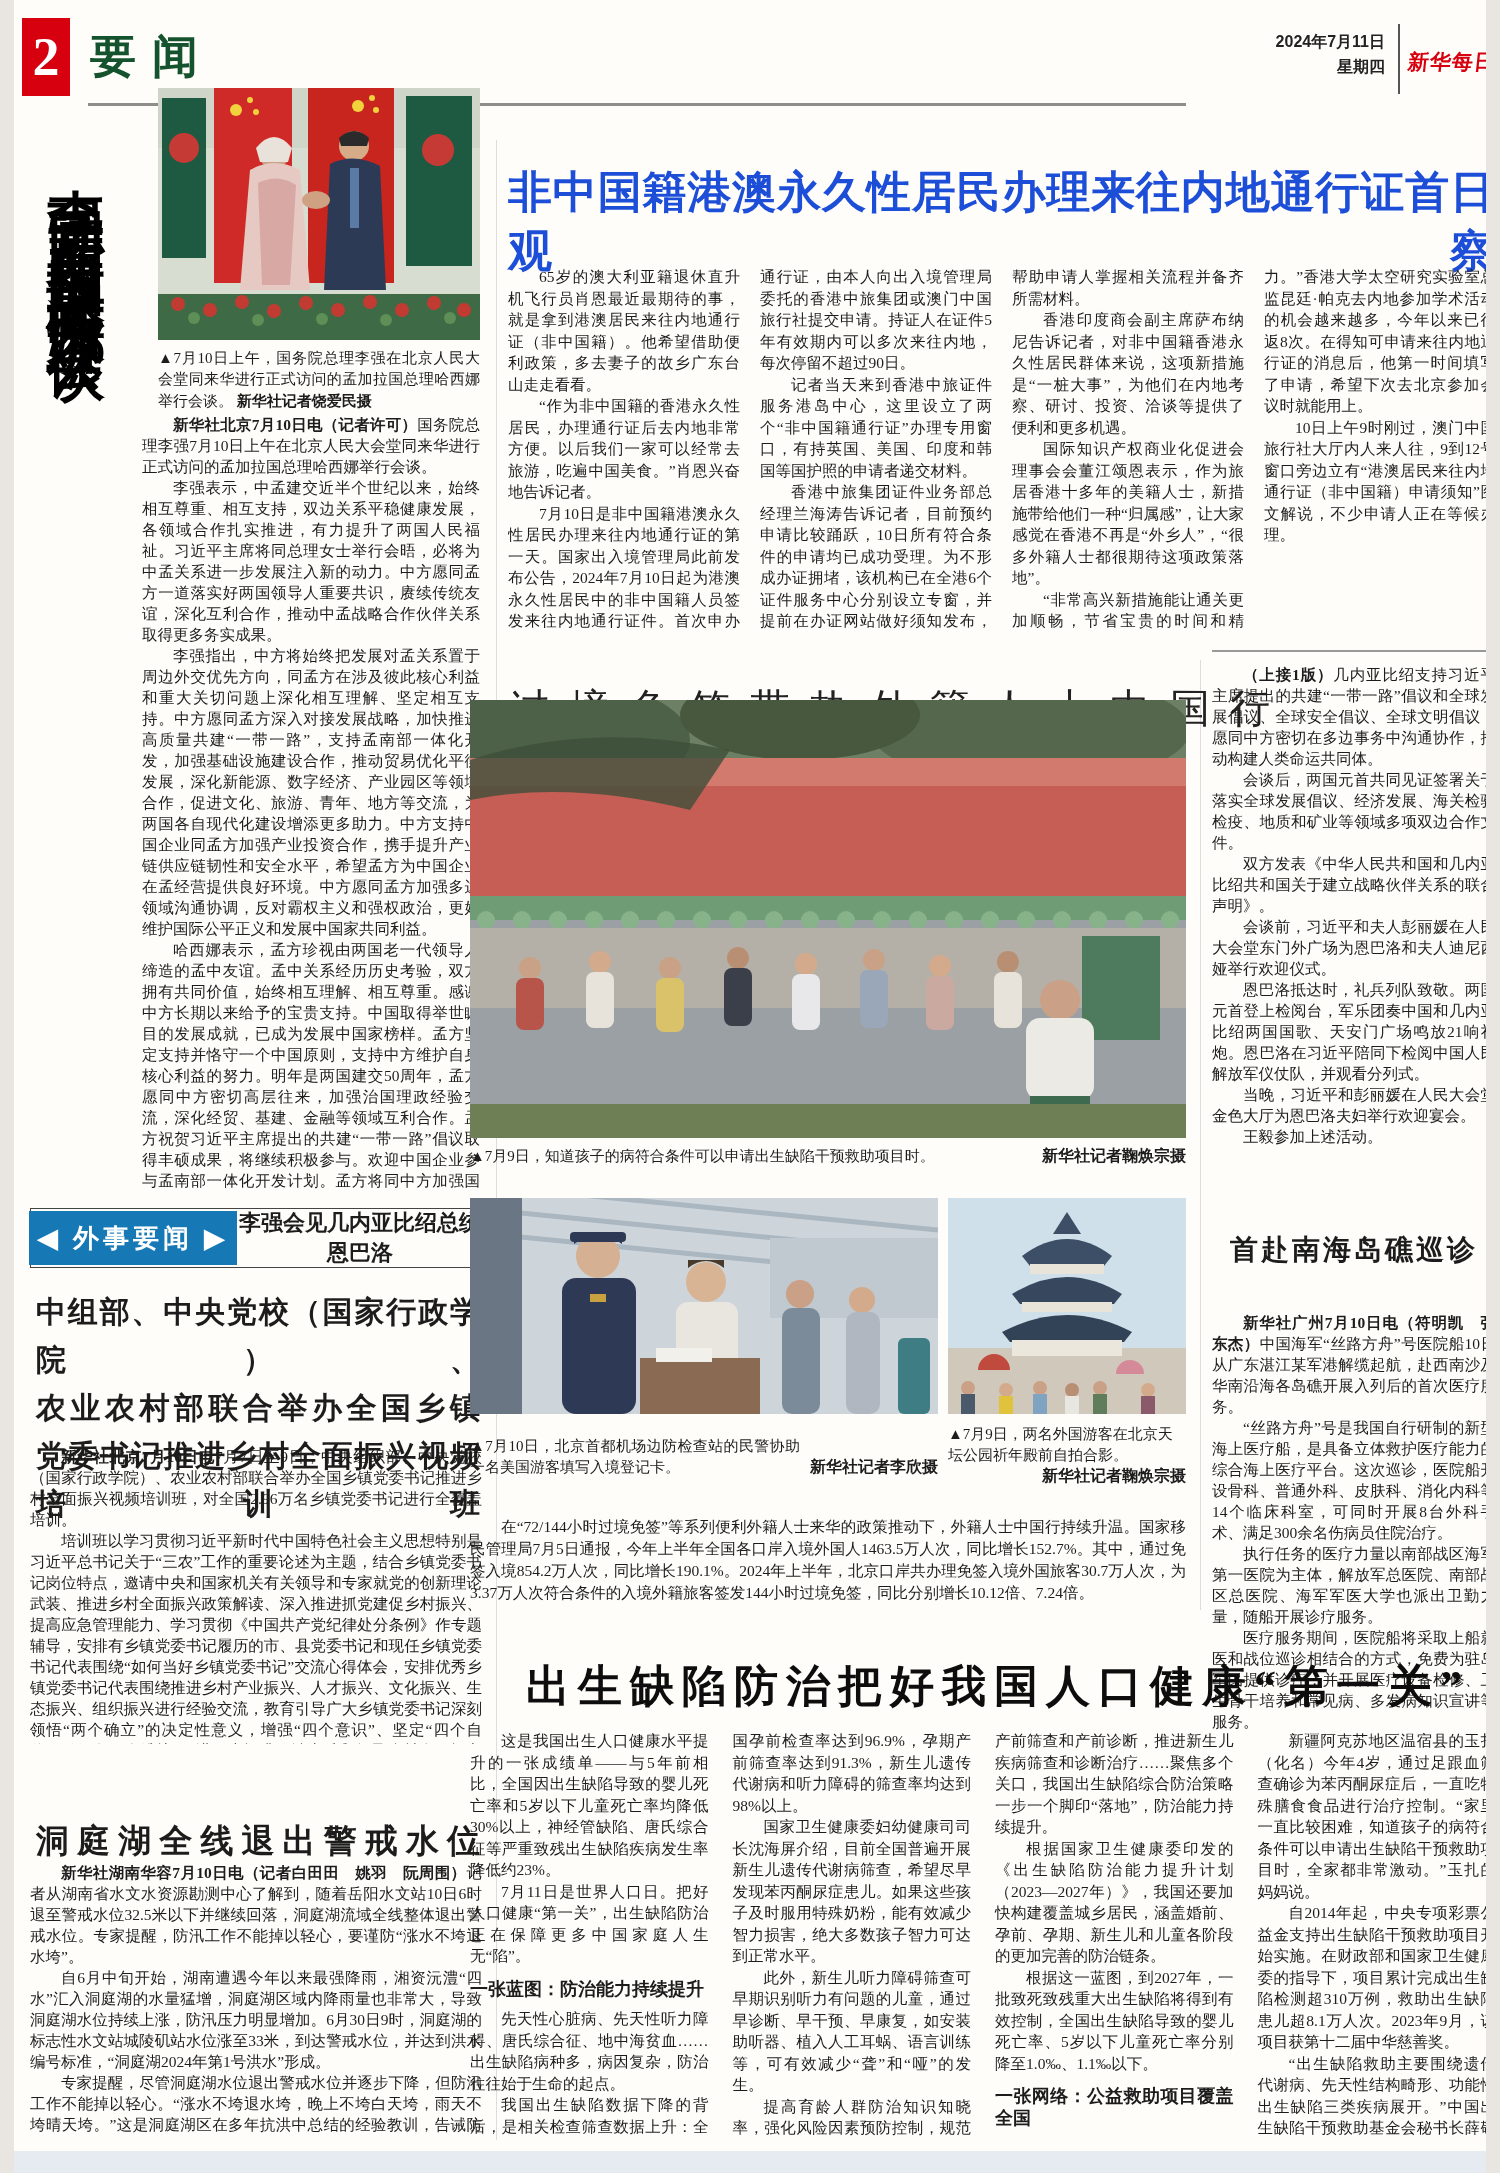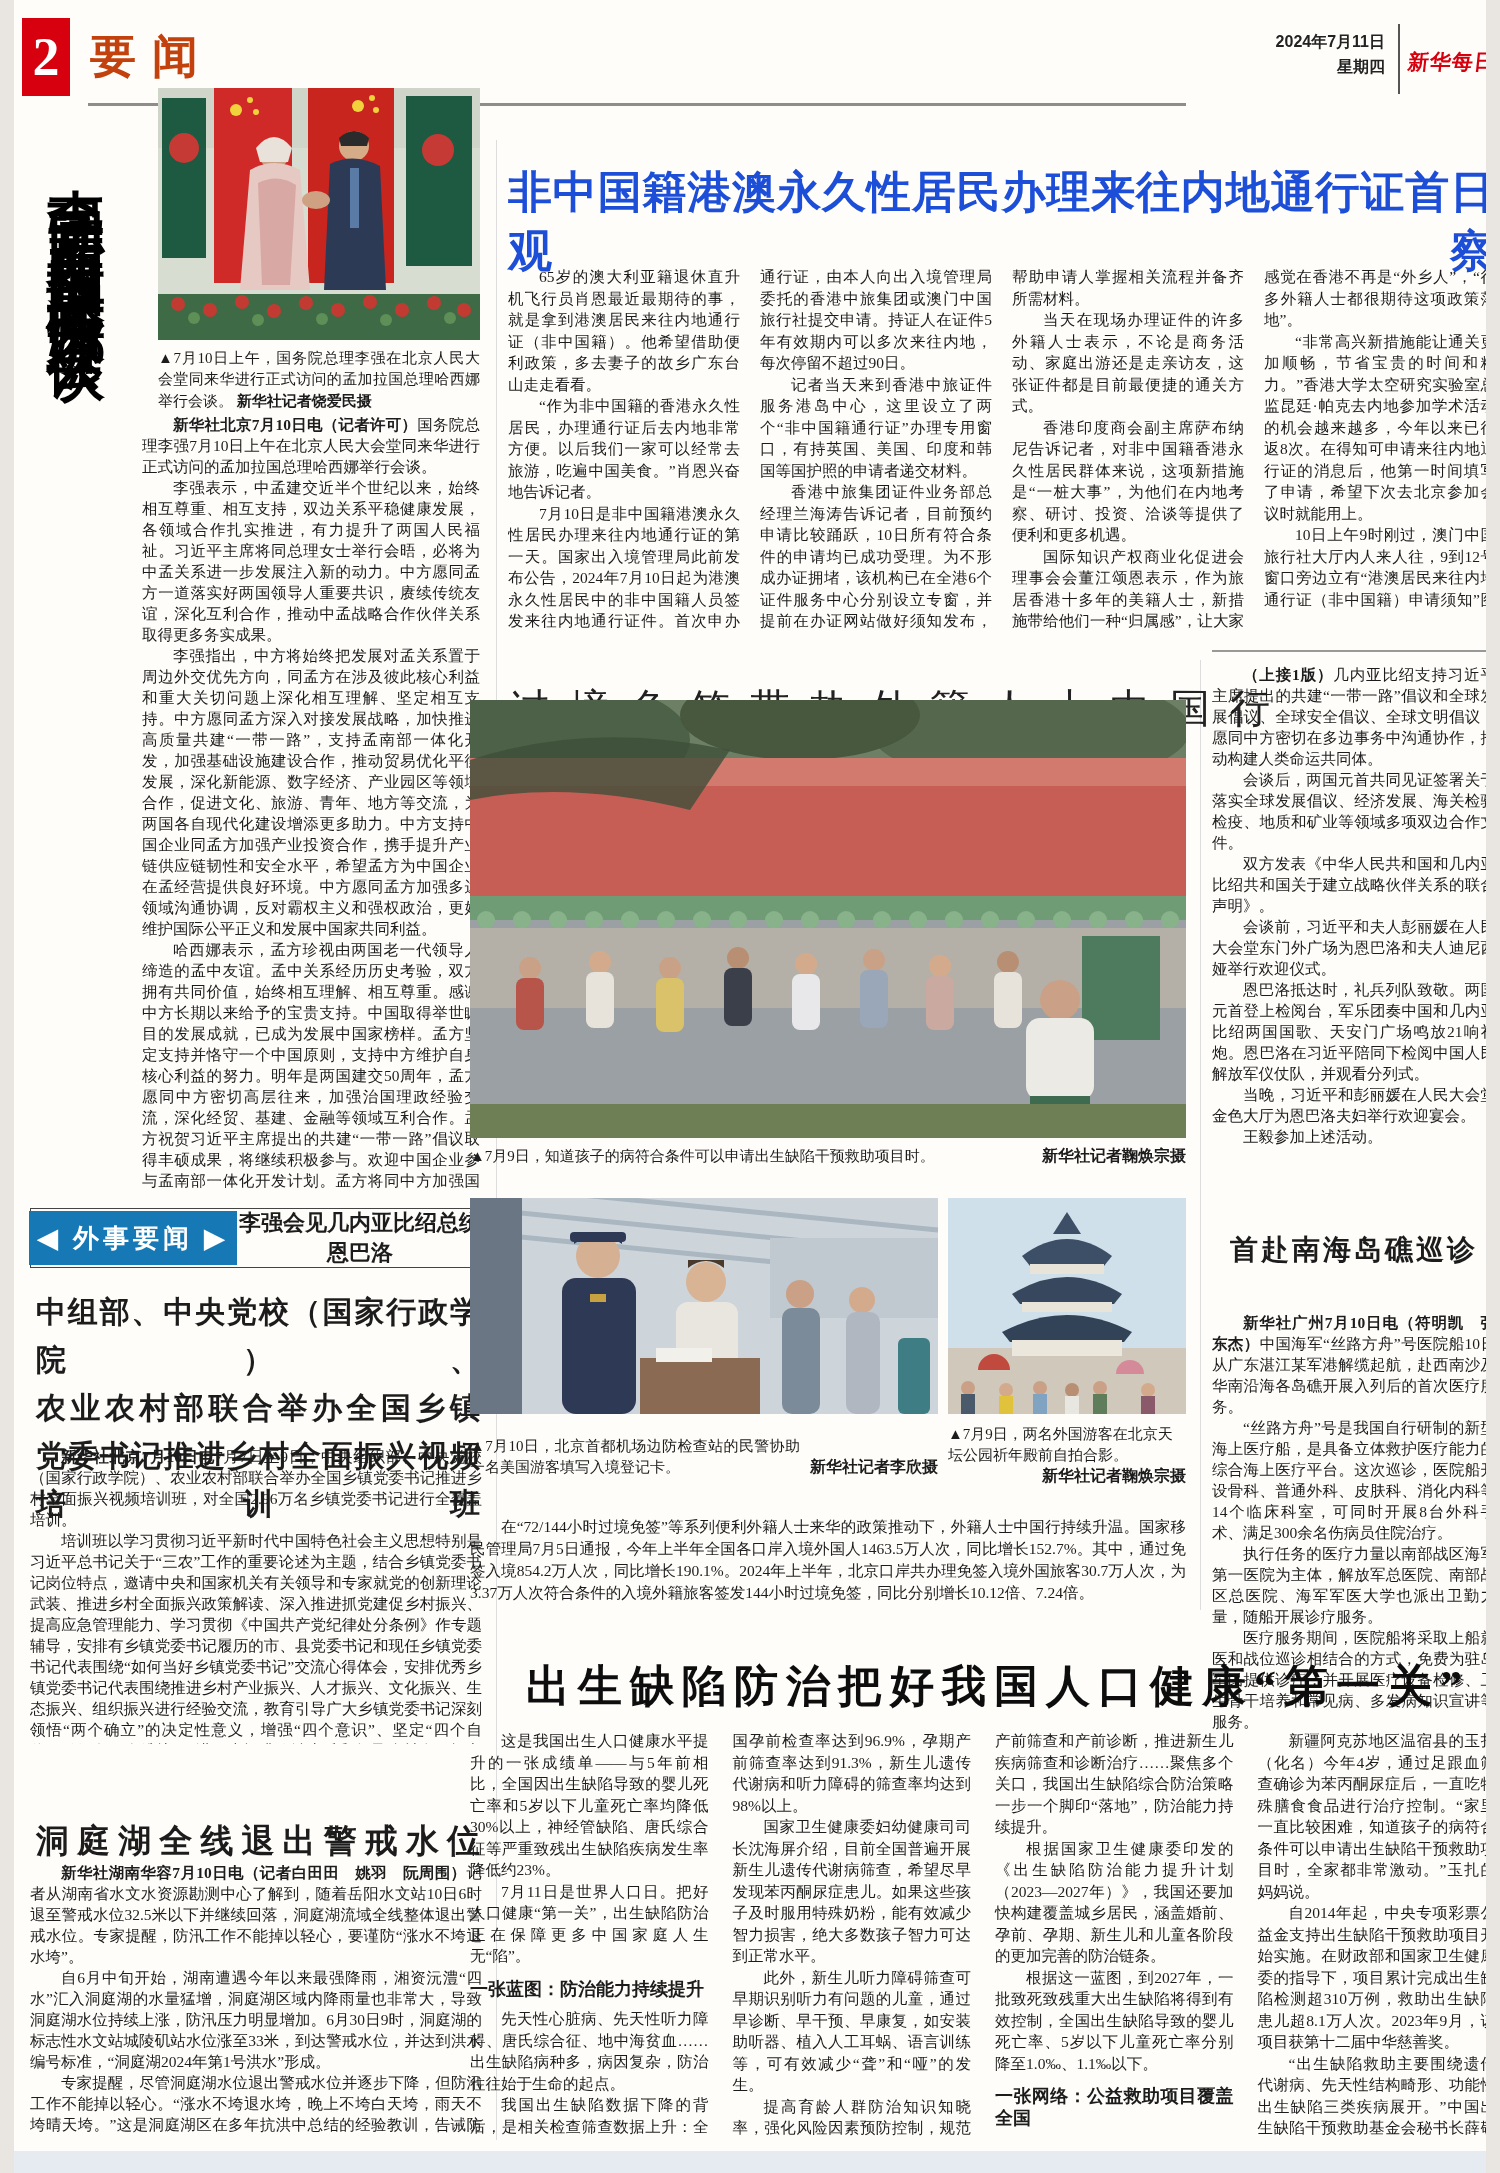--- a/index.html
+++ b/index.html
@@ -4,21 +4,21 @@
 <style>
   html,body{margin:0;padding:0;}
   body{width:1500px;height:2173px;position:relative;background:#fffdfa;
        font-family:"Liberation Serif","DejaVu Serif",serif;color:#1c1c1c;overflow:hidden;}
   .edge{position:absolute;top:0;height:2173px;width:14px;background:#e9e6e1;z-index:50;}
   .edge.left{left:0}.edge.right{right:0}
   .bottom-strip{position:absolute;left:0;top:2151px;width:1500px;height:22px;background:#e6ebf2;z-index:49;}
   
   .pagenum{position:absolute;left:22px;top:18px;width:48px;height:78px;background:#d6000f;color:#fff;
            font-size:54px;font-weight:700;display:flex;align-items:center;justify-content:center;}
-  .section-title{position:absolute;left:90px;top:26px;font-size:46px;color:#c2410c;font-weight:700;letter-spacing:16px;}
+  .section-title{position:absolute;left:90px;top:26px;font-size:46px;color:#14532d;font-weight:700;letter-spacing:16px;}
   .header-rule{position:absolute;left:88px;top:103px;width:1098px;height:3px;background:#8f8d8a;}
   .date-block{position:absolute;left:1225px;top:30px;width:160px;text-align:right;font-family:"Liberation Sans",sans-serif;
               font-size:16px;font-weight:700;line-height:1.55;color:#222;}
   .header-divider{position:absolute;left:1398px;top:24px;width:2px;height:70px;background:#555;}
   .masthead{position:absolute;left:1408px;top:48px;color:#d6000f;font-weight:800;font-size:21px;white-space:nowrap;
             transform:skewX(-6deg);letter-spacing:1px;}
   
   .para{margin:0;text-indent:2em;text-align:justify;}
   .body-text{font-size:15.5px;line-height:21px;text-align:justify;overflow:hidden;}
   .body-text b{font-weight:700;}
@@ -193,21 +193,20 @@
 </section>
 
 <section>
   <h1 class="head-tongxing">非中国籍港澳永久性居民办理来往内地通行证首日观察</h1>
   <div class="cols cols-tongxing">
       <p class="para">65岁的澳大利亚籍退休直升机飞行员肖恩最近最期待的事，就是拿到港澳居民来往内地通行证（非中国籍）。他希望借助便利政策，多去妻子的故乡广东台山走走看看。</p>
       <p class="para">“作为非中国籍的香港永久性居民，办理通行证后去内地非常方便。以后我们一家可以经常去旅游，吃遍中国美食。”肖恩兴奋地告诉记者。</p>
       <p class="para">7月10日是非中国籍港澳永久性居民办理来往内地通行证的第一天。国家出入境管理局此前发布公告，2024年7月10日起为港澳永久性居民中的非中国籍人员签发来往内地通行证件。首次申办通行证，由本人向出入境管理局委托的香港中旅集团或澳门中国旅行社提交申请。持证人在证件5年有效期内可以多次来往内地，每次停留不超过90日。</p>
       <p class="para">记者当天来到香港中旅证件服务港岛中心，这里设立了两个“非中国籍通行证”办理专用窗口，有持英国、美国、印度和韩国等国护照的申请者递交材料。</p>
       <p class="para">香港中旅集团证件业务部总经理兰海涛告诉记者，目前预约申请比较踊跃，10日所有符合条件的申请均已成功受理。为不形成办证拥堵，该机构已在全港6个证件服务中心分别设立专窗，并提前在办证网站做好须知发布，帮助申请人掌握相关流程并备齐所需材料。</p>
-      <p class="para">当天在现场办理证件的许多外籍人士表示，不论是商务活动、家庭出游还是走亲访友，这张证件都是目前最便捷的通关方式。</p>
       <p class="para">香港印度商会副主席萨布纳尼告诉记者，对非中国籍香港永久性居民群体来说，这项新措施是“一桩大事”，为他们在内地考察、研讨、投资、洽谈等提供了便利和更多机遇。</p>
       <p class="para">国际知识产权商业化促进会理事会会董江颂恩表示，作为旅居香港十多年的美籍人士，新措施带给他们一种“归属感”，让大家感觉在香港不再是“外乡人”，“很多外籍人士都很期待这项政策落地”。</p>
       <p class="para">“非常高兴新措施能让通关更加顺畅，节省宝贵的时间和精力。”香港大学太空研究实验室总监昆廷·帕克去内地参加学术活动的机会越来越多，今年以来已往返8次。在得知可申请来往内地通行证的消息后，他第一时间填写了申请，希望下次去北京参加会议时就能用上。</p>
       <p class="para">10日上午9时刚过，澳门中国旅行社大厅内人来人往，9到12号窗口旁边立有“港澳居民来往内地通行证（非中国籍）申请须知”图文解说，不少申请人正在等候办理。</p>
     </div>
 </section>
 
 <section>
   <h2 class="head-guojing">过境免签带热外籍人士中国行</h2>
 

